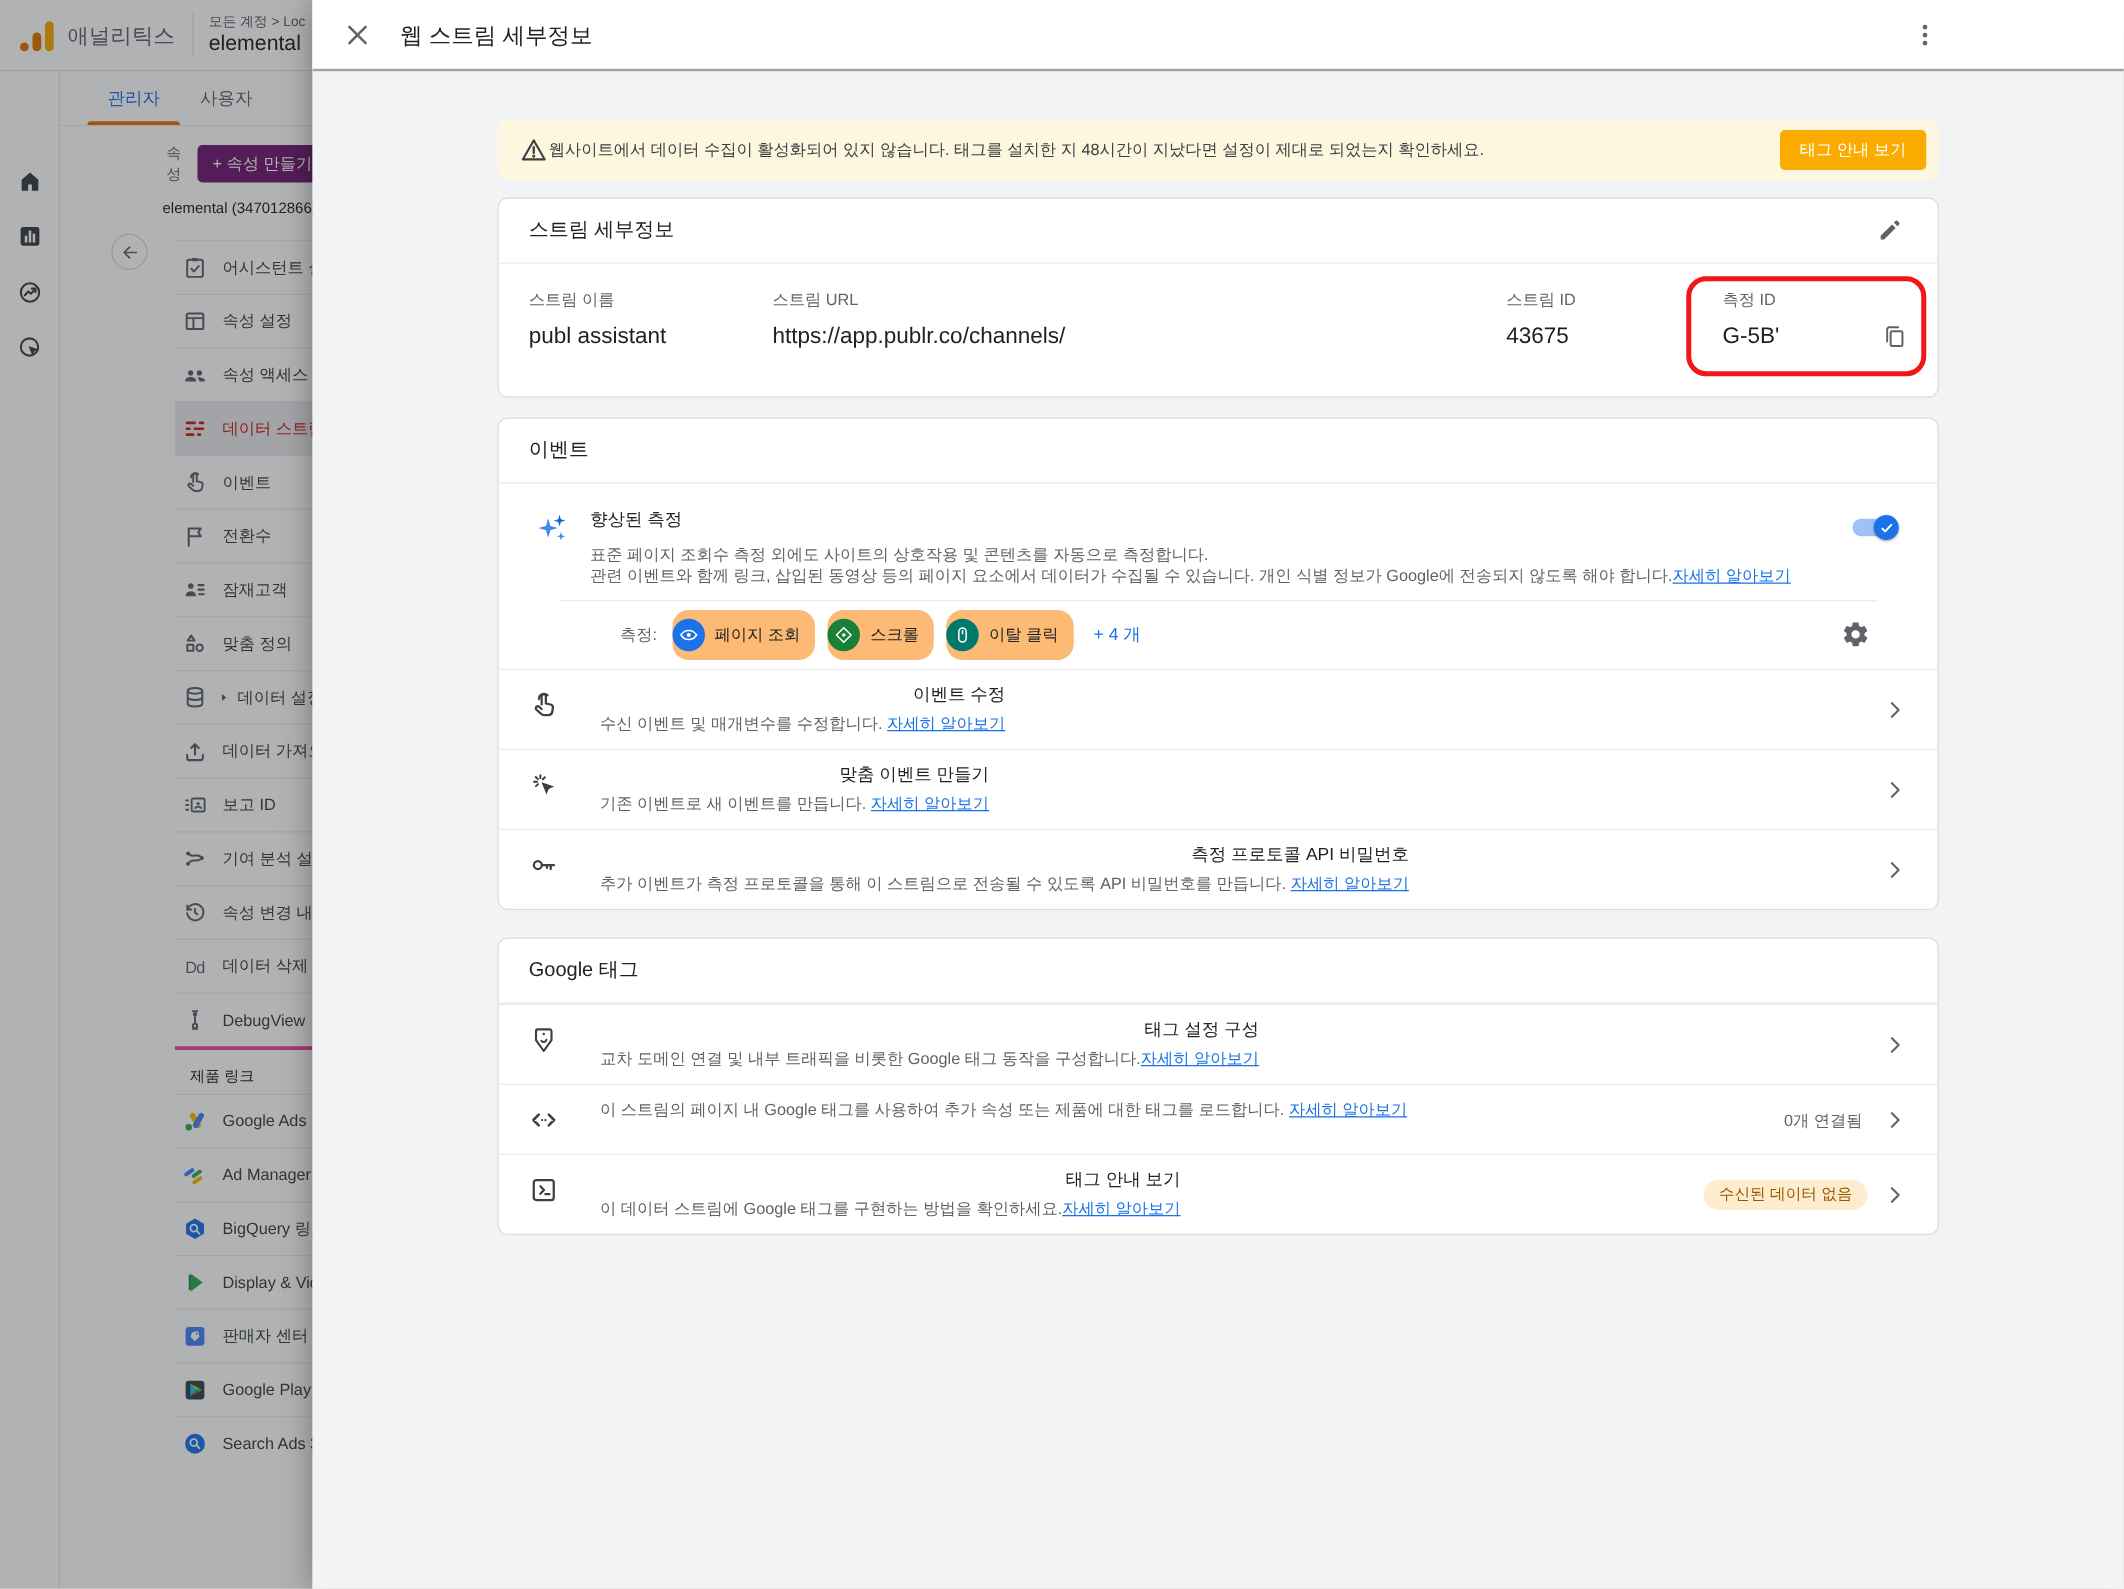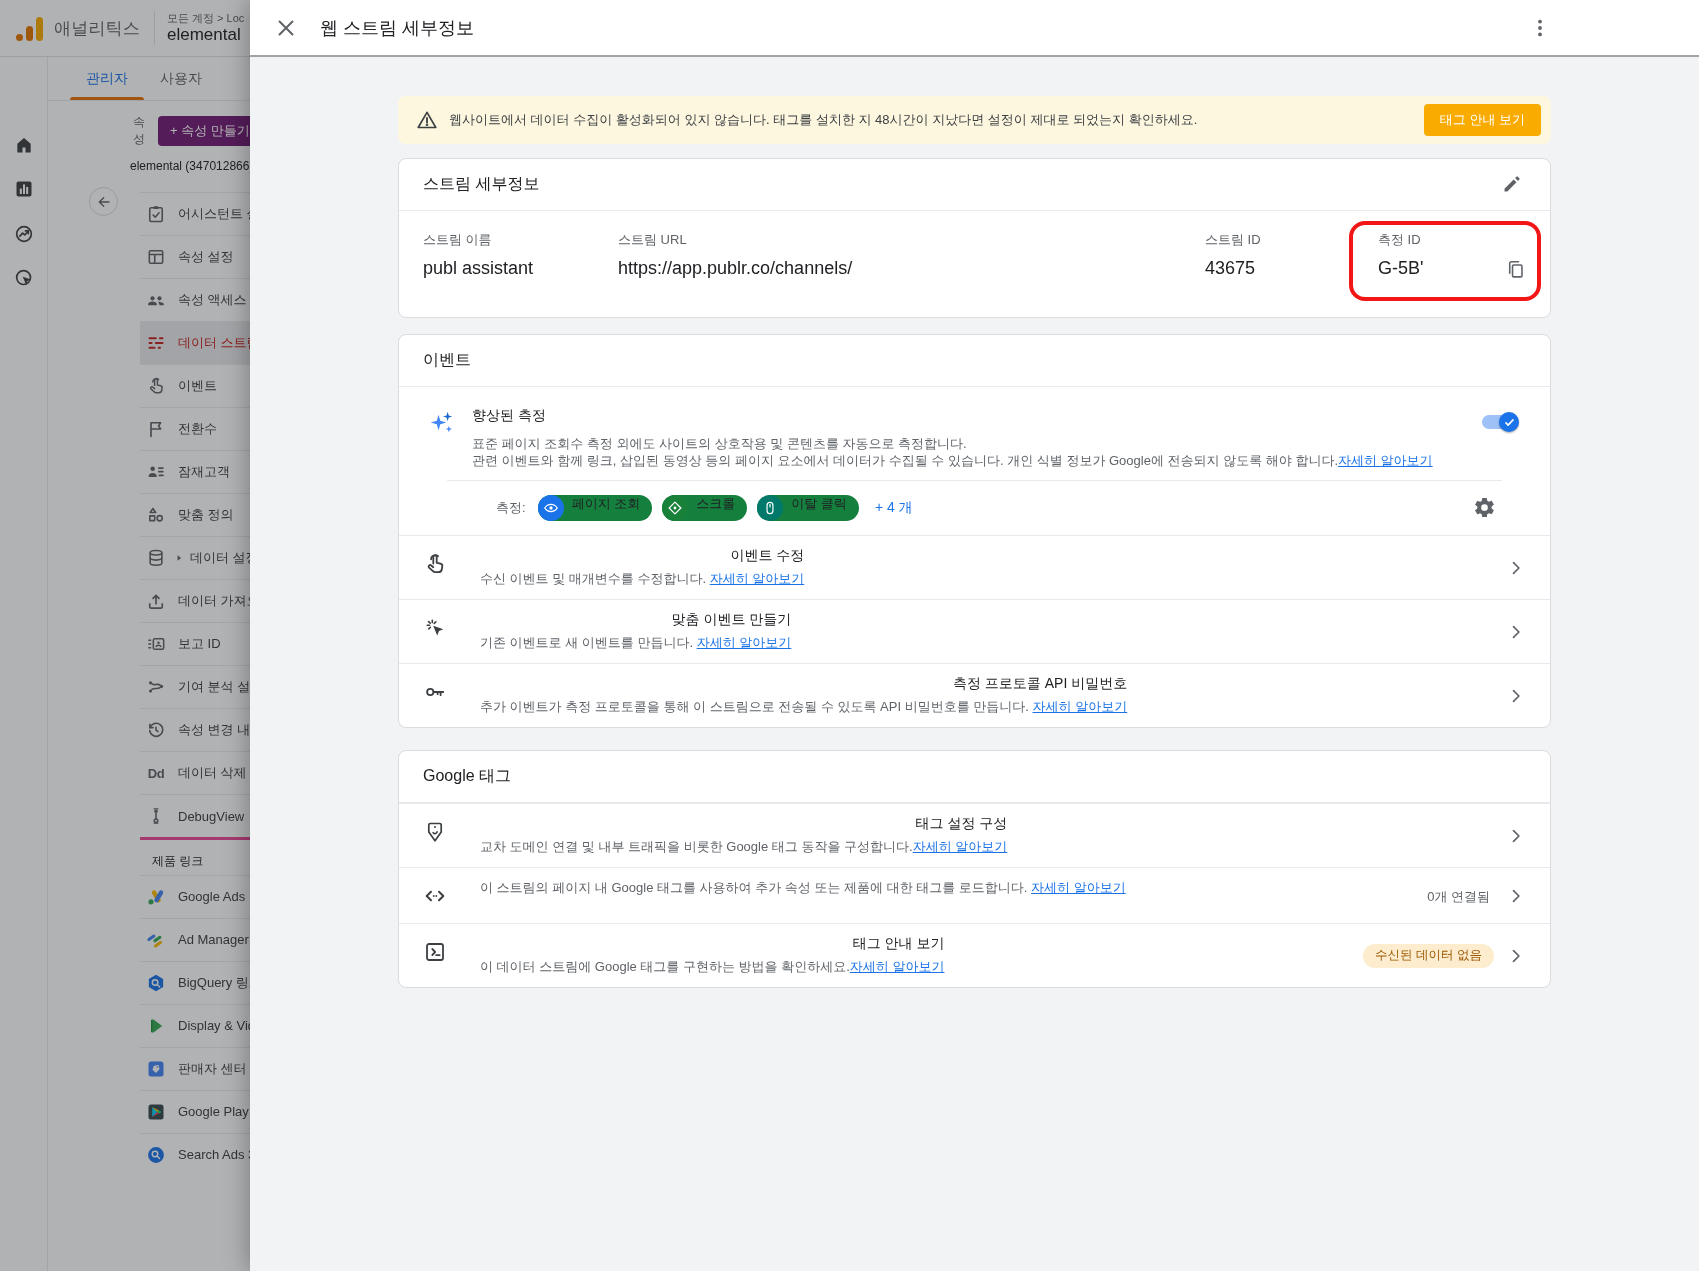--- a/index.html
+++ b/index.html
@@ -1,20 +1,20 @@
 <!DOCTYPE html>
 <html><head>
 <meta charset="utf-8">
 <style>
   * { margin:0; padding:0; box-sizing:border-box; }
   html,body { width:1699px; height:1271px; overflow:hidden; background:#fff;
     font-family:"Liberation Sans","DejaVu Sans",sans-serif; color:#202124; }
   .ic { display:inline-flex; align-items:center; justify-content:center; }
   .ic svg { width:100%; height:100%; display:block; }
-  .ic .txt { font-weight:700; font-size:13px; color:#5f6368; letter-spacing:-0.5px; }
+  .ic .txt { font-weight:400; font-size:13px; color:#5f6368; letter-spacing:-0.5px; }
 
   
   .base { position:absolute; inset:0; background:#fff; }
   .topbar { position:absolute; left:0; top:0; width:300px; height:57px; background:#fff;
     border-bottom:1px solid #e0e0e0; display:flex; align-items:center; }
   .logo { display:flex; align-items:flex-end; gap:3px; margin-left:16px; height:26px; }
   .logo .b1 { width:7px; height:7px; border-radius:3.5px; background:#e37400; }
   .logo .b2 { width:7px; height:15px; border-radius:3.5px; background:#e37400; }
   .logo .b3 { width:7px; height:24px; border-radius:3.5px; background:#f9ab00; }
   .brand { font-size:17px; color:#5f6368; margin-left:11px; letter-spacing:0.2px; }
@@ -65,21 +65,21 @@
   .close-btn { width:24px; height:24px; margin-left:24px; color:#5f6368; cursor:pointer; }
   .panel-title { font-size:18px; color:#202124; margin-left:22px; }
   .kebab-btn { position:absolute; left:1278px; top:16px; width:24px; height:24px; color:#5f6368; }
 
   .panel-content { position:absolute; top:57px; left:0; right:0; bottom:0; overflow:hidden;
     padding:39px 148px 0 148px; }
 
   .banner { height:48px; background:#fef7e0; border-radius:8px; display:flex; align-items:center;
     padding:0 10px 0 18px; }
   .banner .ic { width:22px; height:22px; color:#3c4043; flex:none; }
-  .banner-text { font-size:13px; color:#3c4043; margin-left:11px; flex:1; white-space:nowrap; overflow:hidden; }
+  .banner-text { font-size:13px; color:#3c4043; margin-left:1px; flex:1; white-space:nowrap; overflow:hidden; }
   .banner-btn { height:32px; background:#f9ab00; color:#fff; border:none; border-radius:4px;
     font-size:13px; font-weight:500; padding:0 16px; white-space:nowrap; font-family:inherit; }
 
   .card { background:#fff; border:1px solid #dadce0; border-radius:8px; position:relative; }
   .card-header { height:52px; display:flex; align-items:center; padding:0 24px;
     font-size:16px; color:#202124; border-bottom:1px solid #e8eaed; position:relative; }
 
   .stream-card { margin-top:14px; height:160px; }
   .edit-btn { position:absolute; right:28px; top:15px; width:20px; height:20px; color:#5f6368; }
   .fields { display:flex; padding:20px 24px 0; position:relative; }
@@ -99,21 +99,21 @@
   .toggle .knob { position:absolute; right:-3px; top:-3px; width:20px; height:20px; border-radius:50%;
     background:#1a73e8; display:flex; align-items:center; justify-content:center;
     box-shadow:0 1px 2px rgba(0,0,0,0.35); }
   .toggle .knob .ic { width:13px; height:13px; }
   .enh-desc { margin:10px 0 0 49px; font-size:13px; color:#5f6368; line-height:17px; white-space:nowrap; }
   .lnk { color:#1a73e8; text-decoration:underline; cursor:pointer; }
   .enh-div { border:none; border-top:1px solid #e8eaed; margin:11px 24px 0; }
   .chips-row { position:relative; margin:0 24px; padding-left:49px; height:54px;
     display:flex; align-items:center; }
   .measure-lbl { font-size:13px; color:#5f6368; margin-right:12px; }
-  .chip { display:inline-flex; align-items:flex-start; height:26px; background:#15803d;
+  .chip { display:inline-flex; align-items:center; height:40px; background:#fdba74;
     border-radius:13px; margin-right:10px; }
   .chip-ic { width:26px; height:26px; border-radius:50%; display:flex; align-items:center;
     justify-content:center; }
   .chip-ic .ic { width:16px; height:16px; }
   .chip-lbl { font-size:13px; color:#202124; padding:0 12px 0 8px; }
   .more-chips { font-size:14px; font-weight:500; color:#1a73e8; margin-left:6px; cursor:pointer; }
   .gear-btn { position:absolute; right:6px; top:15px; width:23px; height:23px; color:#5f6368; }
 
   .rowitem { position:relative; border-top:1px solid #e8eaed; min-height:56px;
     padding:11px 150px 11px 24px; display:flex; align-items:flex-start; }

